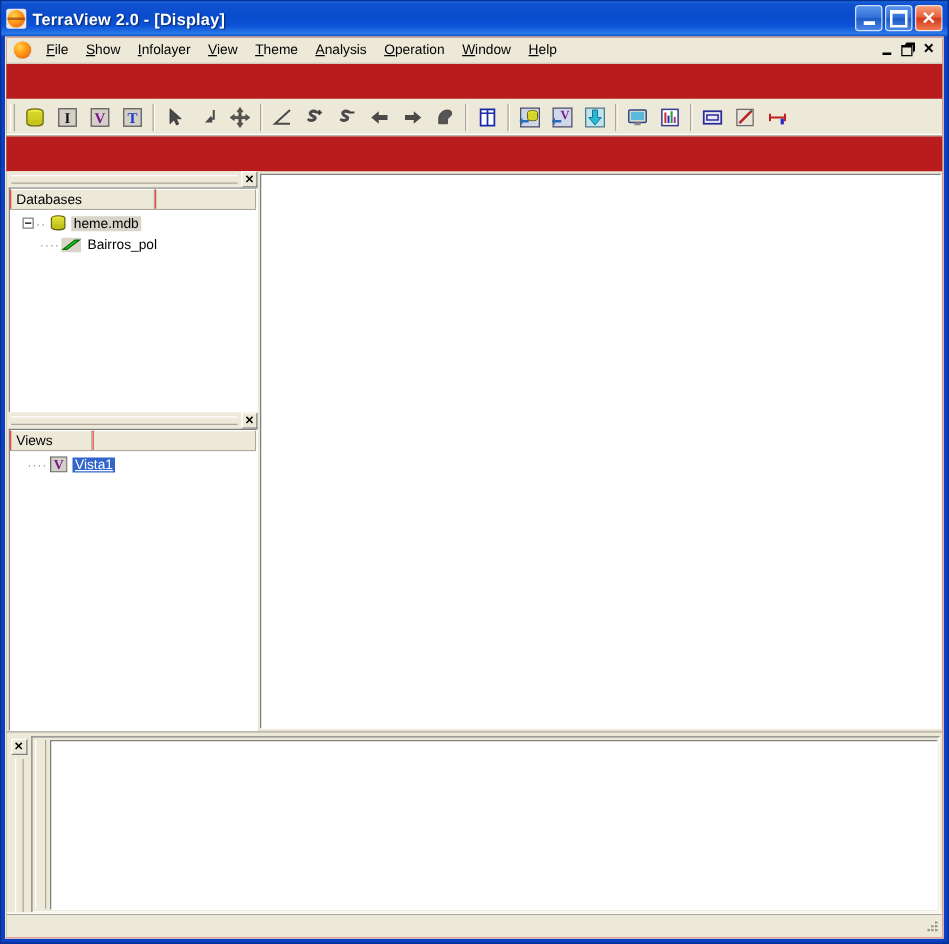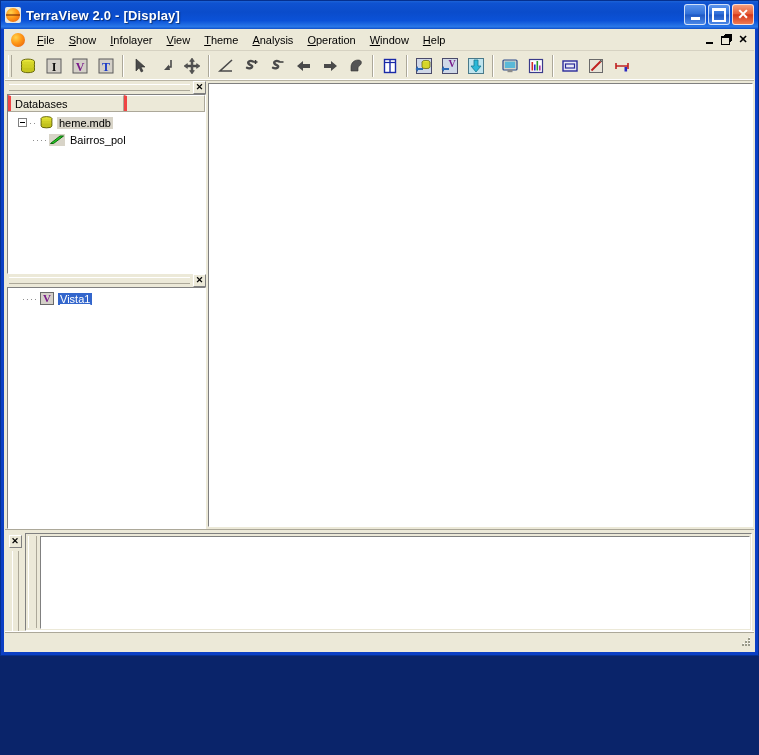--- a/index.html
+++ b/index.html
@@ -9,21 +9,21 @@
     font-family: "Liberation Sans", sans-serif;
     font-size: 11px;
     overflow: hidden;
     background: #0a246a;
   }
 
   
   #app-window {
     position: absolute;
     left: 0; top: 0;
-    width: 759px; height: 656px;
+    width: 759px; height: 755px;
     background: #0b3fc4;
     border: 1px solid #05308f;
     display: flex;
     flex-direction: column;
   }
 
   
   #title-bar {
     height: 28px;
     flex: 0 0 28px;
@@ -107,20 +107,21 @@
 
   
   #client {
     flex: 1 1 auto;
     margin: 0 3px 3px 3px;
     background: #b91c1c;
     display: flex;
     flex-direction: column;
     border: 1px solid #ece9d8;
     overflow: hidden;
+    gap: 28px;
   }
 
   
   #menu-bar {
     height: 21px;
     flex: 0 0 21px;
     background: #ece9d8;
     display: flex;
     align-items: center;
     position: relative;
@@ -280,21 +281,21 @@
   .col-header-row {
     flex: 0 0 17px;
     display: flex;
     background: #ece9d8;
     border-bottom: 1px solid #aca899;
   }
   .col-header {
     background: #ece9d8;
     border-right: 1px solid #aca899;
     border-top: 1px solid #ffffff;
-    border-left: 3px solid #ef4444;
+    border-left: 1px solid #ef4444;
     font-size: 11px;
     color: #000;
     padding: 1px 0 0 4px;
     display: flex;
     align-items: center;
     cursor: default;
   }
   .col-header.first { flex: 0 0 116px; }
   .col-header.second { flex: 1 1 auto; }
   .col-header.views-first { flex: 0 0 66px; }
@@ -687,20 +688,24 @@
               </div>
             </div>
           </div>
 
           <div class="dock-panel" id="views-panel">
             <div class="dock-titlebar">
               <div class="dock-grip"></div>
               <div class="dock-close">✕</div>
             </div>
             <div class="panel-body">
+              <div class="col-header-row">
+                <div class="col-header views-first">Views</div>
+                <div class="col-header second"></div>
+              </div>
               <div class="tree-area">
 
                 <div class="tree-row">
                   <span style="flex:0 0 14px"></span>
                   <span class="dotline">····</span>
                   <span class="node-icon">
                     <svg width="14" height="13" viewBox="0 0 14 13">
                       <rect x="0.5" y="0.5" width="13" height="12" fill="#d4d0c8" stroke="#6a6a6a"></rect>
                       <text x="7" y="10" font-family="Liberation Serif, serif" font-size="11" font-weight="bold" text-anchor="middle" fill="#7a1a8a">V</text>
                     </svg>

